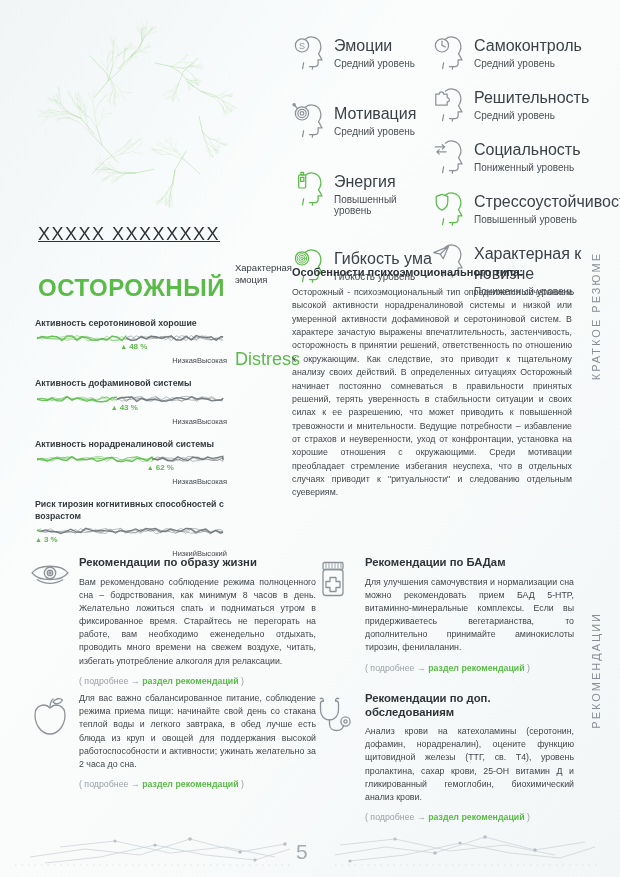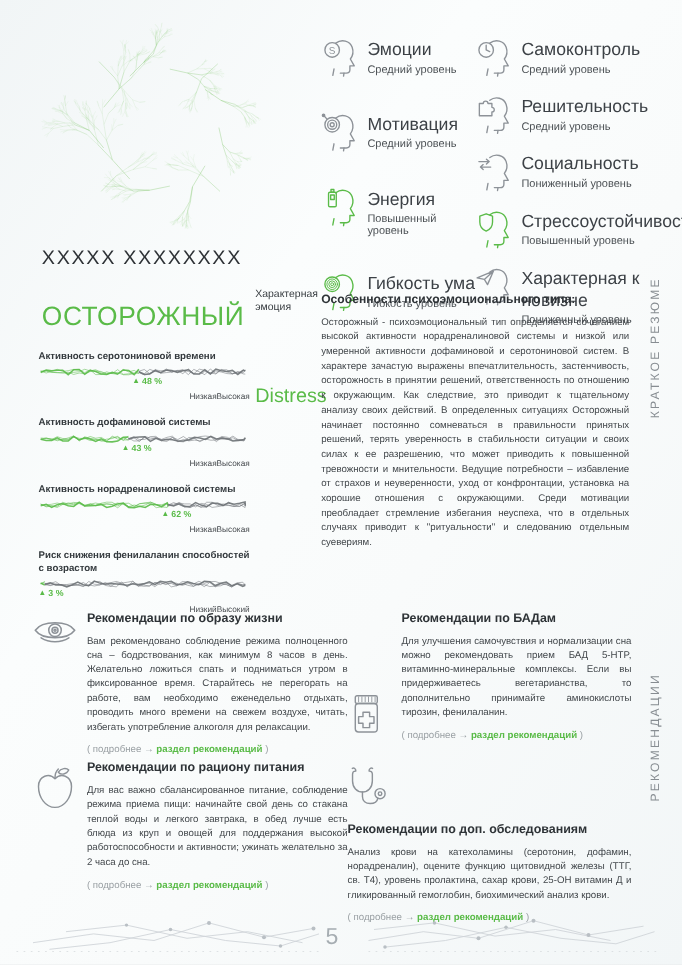--- a/index.html
+++ b/index.html
@@ -5,24 +5,24 @@
   html,body{margin:0;padding:0;}
   body{font-family:"Liberation Sans", sans-serif; background:#e8eaec;}
   .page{
     position:relative; width:620px; height:877px; margin:0 auto; overflow:hidden;
     background:linear-gradient(125deg,#f1f5f6 0%,#fbfdfd 35%,#f9fbfb 60%,#f2f6f7 100%);
   }
   
   .artwork{position:absolute; left:60px; top:24px; width:170px; height:185px;}
   
   .patient-name{position:absolute; left:38px; top:224px; font-size:18px; letter-spacing:1.5px;
-    color:#2e3236; font-weight:400;}
+    color:#2e3236; font-weight:400;text-decoration:underline;}
   
   .profile{position:absolute; left:38px; top:262px; width:235px; display:flex; align-items:flex-start; gap:10px;}
-  .type-name{font-size:24px; color:#5abb48; letter-spacing:0.5px; font-weight:400; line-height:1; margin-top:14px; white-space:nowrap;}
+  .type-name{font-size:24px; color:#5abb48; letter-spacing:0.5px; font-weight:700; line-height:1; margin-top:14px; white-space:nowrap;}
   .emotion-col{display:flex; flex-direction:column; width:78px;gap:45px;}
   .emotion-label{font-size:9.5px; color:#373c40; line-height:1.3;}
   .emotion-value{font-size:18px; color:#5abb48; margin-top:17px;}
   
   .gauges{position:absolute; left:35px; top:318px; width:192px;}
   .gauge{margin-bottom:13px;}
   .gauge-title{font-size:8.8px; font-weight:700; color:#343a3e; line-height:1.3; margin-bottom:3px;}
   .gauge-bar{display:block;}
   .marker-row{position:relative; height:11px;}
   .marker{position:absolute; top:-2px; display:flex; align-items:center; gap:2px; color:#5abb48;}
@@ -45,23 +45,23 @@
   .psycho-heading{font-size:11px; font-weight:700; color:#2e3337; margin:0 0 8px 0;}
   .psycho-body{font-size:8.8px; color:#42474b; line-height:1.52; text-align:justify;}
   
   .rec{position:absolute; display:flex; gap:9px;}
   .rec .r-icon{flex:0 0 40px; padding-top:3px;}
   .rec-title{font-size:11.3px; font-weight:700; color:#2e3337; margin:0 0 6px 0; line-height:1.2;}
   .rec-body{font-size:8.8px; color:#42474b; line-height:1.5; text-align:justify;}
   .rec-more{font-size:8.8px; margin-top:8px; color:#9aa0a4;}
   .rec-more .lnk{color:#5abb48; font-weight:700; cursor:pointer;}
   #rec-0{left:30px; top:556px; width:286px;}
-  #rec-1{left:316px; top:556px; width:258px;align-items:flex-end;}
+  #rec-1{left:316px; top:556px; width:258px;}
   #rec-2{left:30px; top:692px; width:286px;}
-  #rec-3{left:316px; top:692px; width:258px;flex-direction:column;}
+  #rec-3{left:316px; top:692px; width:258px;}
   
   .vlabel{position:absolute; right:18px; font-size:11px; letter-spacing:2px; color:#878d92;
     writing-mode:vertical-rl; transform:rotate(180deg); white-space:nowrap;}
   .vlabel.summary{top:252px;}
   .vlabel.recs{top:612px;}
   
   .footer-art{position:absolute; left:0; bottom:6px;}
   .page-num{position:absolute; left:296px; top:840px; font-size:21px; color:#a6adb2;}
   svg{overflow:visible;}
 </style>
@@ -966,21 +966,21 @@
   <div class="profile">
     <div class="type-name">ОСТОРОЖНЫЙ</div>
     <div class="emotion-col">
       <span class="emotion-label">Характерная эмоция</span>
       <span class="emotion-value">Distress</span>
     </div>
   </div>
 
   <div class="gauges">
     <div class="gauge">
-      <div class="gauge-title">Активность серотониновой времени</div>
+      <div class="gauge-title">Активность серотониновой хорошие</div>
       <svg class="bar gauge-bar" width="190" height="12" viewBox="0 0 190 12">
           <path d="M 2 6.6 L 7 4.5 L 12 5.1 L 17 4.5 L 22 4.6 L 27 8.6 L 32 4.1 L 37 3.9 L 42 8.3 L 47 4.6 L 52 5.8 L 57 8.1 L 62 8.4 L 67 6.5 L 72 8.0 L 77 4.3 L 82 4.9 L 87 8.6 L 91.2 3.6" fill="none" stroke="#5abb48" stroke-width="1.4" opacity="0.9"></path>
           <path d="M 2 5.3 L 7 5.5 L 12 6.4 L 17 6.6 L 22 7.1 L 27 6.4 L 32 8.4 L 37 7.1 L 42 7.7 L 47 5.8 L 52 5.2 L 57 5.7 L 62 8.1 L 67 7.2 L 72 6.6 L 77 8.7 L 82 8.7 L 87 7.6 L 91.2 5.0" fill="none" stroke="#5abb48" stroke-width="0.8" opacity="0.6"></path>
           <path d="M 2 6.0 L 7 4.8 L 12 6.4 L 17 6.9 L 22 6.8 L 27 7.4 L 32 6.5 L 37 5.9 L 42 3.7 L 47 5.2 L 52 4.1 L 57 6.8 L 62 7.4 L 67 7.6 L 72 8.3 L 77 3.8 L 82 6.1 L 87 4.7 L 91.2 7.4" fill="none" stroke="#5abb48" stroke-width="0.8" opacity="0.6"></path>
           <path d="M 2 5.3 L 7 7.1 L 12 5.5 L 17 3.7 L 22 5.7 L 27 5.0 L 32 3.8 L 37 4.2 L 42 6.8 L 47 4.2 L 52 8.6 L 57 8.4 L 62 6.0 L 67 7.6 L 72 4.0 L 77 8.3 L 82 7.8 L 87 7.0 L 91.2 7.6" fill="none" stroke="#5abb48" stroke-width="0.8" opacity="0.6"></path>
           <path d="M 91.2 5.9 L 96.2 8.4 L 101.2 7.7 L 106.2 4.8 L 111.2 6.8 L 116.2 4.5 L 121.2 4.8 L 126.2 6.5 L 131.2 5.1 L 136.2 4.1 L 141.2 8.0 L 146.2 7.8 L 151.2 4.1 L 156.2 7.9 L 161.2 3.6 L 166.2 5.1 L 171.2 5.7 L 176.2 4.7 L 181.2 8.4 L 186.2 4.5 L 188 5.4" fill="none" stroke="#6e7377" stroke-width="1.4" opacity="0.9"></path>
           <path d="M 91.2 5.5 L 96.2 3.9 L 101.2 7.8 L 106.2 3.9 L 111.2 7.3 L 116.2 6.7 L 121.2 6.2 L 126.2 4.7 L 131.2 7.7 L 136.2 3.4 L 141.2 7.6 L 146.2 8.5 L 151.2 5.7 L 156.2 6.8 L 161.2 8.0 L 166.2 4.2 L 171.2 4.2 L 176.2 7.7 L 181.2 6.1 L 186.2 6.8 L 188 4.2" fill="none" stroke="#6e7377" stroke-width="0.8" opacity="0.6"></path>
           <path d="M 91.2 6.7 L 96.2 8.7 L 101.2 8.3 L 106.2 4.3 L 111.2 5.1 L 116.2 4.6 L 121.2 5.7 L 126.2 5.5 L 131.2 4.1 L 136.2 8.6 L 141.2 3.8 L 146.2 6.1 L 151.2 8.6 L 156.2 3.4 L 161.2 7.5 L 166.2 3.9 L 171.2 6.0 L 176.2 7.8 L 181.2 7.1 L 186.2 4.6 L 188 4.7" fill="none" stroke="#6e7377" stroke-width="0.8" opacity="0.6"></path>
           <path d="M 91.2 6.1 L 96.2 7.7 L 101.2 3.8 L 106.2 5.7 L 111.2 6.4 L 116.2 3.4 L 121.2 6.5 L 126.2 4.8 L 131.2 4.5 L 136.2 5.7 L 141.2 7.7 L 146.2 3.6 L 151.2 4.7 L 156.2 8.1 L 161.2 5.2 L 166.2 6.2 L 171.2 7.6 L 176.2 8.0 L 181.2 5.9 L 186.2 7.9 L 188 8.1" fill="none" stroke="#6e7377" stroke-width="0.8" opacity="0.6"></path>
         </svg>
@@ -1035,21 +1035,21 @@
             <span class="tri">▲</span>
             <span class="pct">62 %</span>
           </span>
       </div>
       <div class="minmax">
         <span>Низкая</span>
         <span>Высокая</span>
       </div>
     </div>
     <div class="gauge">
-      <div class="gauge-title">Риск снижения фенилаланин способностей с возрастом</div>
+      <div class="gauge-title">Риск тирозин когнитивных способностей с возрастом</div>
       <svg class="bar gauge-bar" width="190" height="12" viewBox="0 0 190 12">
           <path d="M 2 5.1 L 5.7 6.9" fill="none" stroke="#5abb48" stroke-width="1.4" opacity="0.9"></path>
           <path d="M 2 6.0 L 5.7 3.5" fill="none" stroke="#5abb48" stroke-width="0.8" opacity="0.6"></path>
           <path d="M 2 5.4 L 5.7 4.3" fill="none" stroke="#5abb48" stroke-width="0.8" opacity="0.6"></path>
           <path d="M 2 5.1 L 5.7 6.1" fill="none" stroke="#5abb48" stroke-width="0.8" opacity="0.6"></path>
           <path d="M 5.7 6.3 L 10.7 4.9 L 15.7 6.8 L 20.7 6.7 L 25.7 8.6 L 30.7 6.6 L 35.7 4.2 L 40.7 6.6 L 45.7 7.4 L 50.7 3.3 L 55.7 5.1 L 60.7 6.2 L 65.7 5.5 L 70.7 5.9 L 75.7 6.3 L 80.7 7.1 L 85.7 5.7 L 90.7 6.4 L 95.7 5.8 L 100.7 3.9 L 105.7 6.4 L 110.7 3.4 L 115.7 4.3 L 120.7 3.5 L 125.7 6.5 L 130.7 6.2 L 135.7 3.9 L 140.7 5.4 L 145.7 6.5 L 150.7 3.4 L 155.7 3.8 L 160.7 7.3 L 165.7 5.2 L 170.7 4.1 L 175.7 7.7 L 180.7 5.7 L 185.7 8.1 L 188 7.0" fill="none" stroke="#6e7377" stroke-width="1.4" opacity="0.9"></path>
           <path d="M 5.7 5.5 L 10.7 7.4 L 15.7 5.8 L 20.7 6.6 L 25.7 6.4 L 30.7 5.6 L 35.7 6.8 L 40.7 4.5 L 45.7 7.7 L 50.7 3.9 L 55.7 3.6 L 60.7 7.2 L 65.7 8.1 L 70.7 4.8 L 75.7 5.6 L 80.7 8.2 L 85.7 5.5 L 90.7 7.7 L 95.7 5.4 L 100.7 5.2 L 105.7 8.3 L 110.7 4.9 L 115.7 5.7 L 120.7 5.4 L 125.7 7.5 L 130.7 3.7 L 135.7 4.0 L 140.7 7.9 L 145.7 5.3 L 150.7 8.3 L 155.7 4.5 L 160.7 8.5 L 165.7 5.9 L 170.7 6.5 L 175.7 8.5 L 180.7 5.3 L 185.7 6.7 L 188 6.1" fill="none" stroke="#6e7377" stroke-width="0.8" opacity="0.6"></path>
           <path d="M 5.7 5.4 L 10.7 5.4 L 15.7 3.8 L 20.7 7.2 L 25.7 7.9 L 30.7 7.1 L 35.7 6.3 L 40.7 8.2 L 45.7 3.6 L 50.7 6.1 L 55.7 6.6 L 60.7 5.4 L 65.7 4.7 L 70.7 3.6 L 75.7 5.1 L 80.7 4.3 L 85.7 3.4 L 90.7 7.2 L 95.7 8.0 L 100.7 7.7 L 105.7 4.7 L 110.7 6.5 L 115.7 4.1 L 120.7 8.5 L 125.7 7.5 L 130.7 5.2 L 135.7 7.1 L 140.7 8.1 L 145.7 6.2 L 150.7 6.5 L 155.7 8.2 L 160.7 7.9 L 165.7 7.5 L 170.7 5.3 L 175.7 7.2 L 180.7 4.8 L 185.7 4.3 L 188 6.8" fill="none" stroke="#6e7377" stroke-width="0.8" opacity="0.6"></path>
           <path d="M 5.7 6.8 L 10.7 6.9 L 15.7 6.2 L 20.7 6.6 L 25.7 7.1 L 30.7 7.3 L 35.7 7.1 L 40.7 7.9 L 45.7 6.7 L 50.7 7.7 L 55.7 6.8 L 60.7 4.5 L 65.7 7.8 L 70.7 8.5 L 75.7 4.1 L 80.7 8.6 L 85.7 3.5 L 90.7 8.0 L 95.7 6.8 L 100.7 7.8 L 105.7 4.6 L 110.7 4.5 L 115.7 6.5 L 120.7 4.6 L 125.7 5.2 L 130.7 7.2 L 135.7 5.5 L 140.7 6.0 L 145.7 3.5 L 150.7 5.4 L 155.7 3.8 L 160.7 3.6 L 165.7 5.3 L 170.7 6.2 L 175.7 8.7 L 180.7 5.4 L 185.7 6.9 L 188 6.5" fill="none" stroke="#6e7377" stroke-width="0.8" opacity="0.6"></path>
         </svg>
@@ -1274,21 +1274,20 @@
 
   <div class="rec" id="rec-2">
     <svg class="r-icon" width="40" height="44" viewBox="0 0 40 44">
       <g fill="none" stroke="#8d9298" stroke-width="1.3" stroke-linecap="round" stroke-linejoin="round">
         <path d="M20 13 C25 7.5 35 10 35 20 C35 30 28.5 39 20 39 C11.5 39 5 30 5 20 C5 10 15 7.5 20 13 Z"></path>
         <path d="M20 12 C20 8 21 6 23 4"></path>
         <path d="M23 7 C25.5 3 30.5 3 32.5 5 C30.5 9 25.5 10 23 7 Z"></path>
       </g>
     </svg>
     <div>
-      <h3 class="rec-title">Рекомендации по рациону питания</h3>
       <div class="rec-body">Для вас важно сбалансированное питание, соблюдение режима приема пищи: начинайте свой день со стакана теплой воды и легкого завтрака, в обед лучше есть блюда из круп и овощей для поддержания высокой работоспособности и активности; ужинать желательно за 2 часа до сна.</div>
       <div class="rec-more">
         <span>( подробнее</span>
         <span>→</span>
         <span class="lnk">раздел рекомендаций</span>
         <span>)</span>
       </div>
     </div>
   </div>
 

